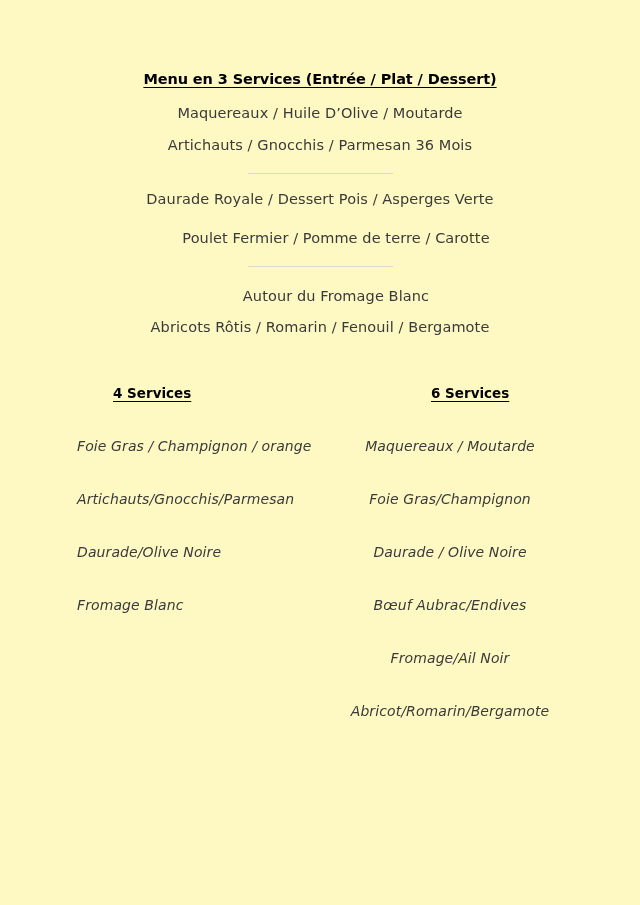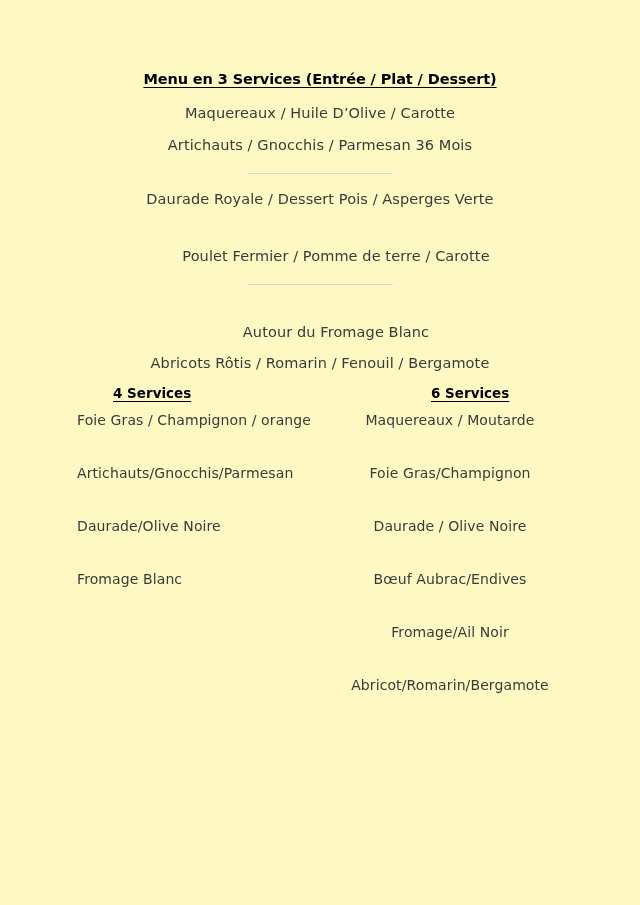--- a/index.html
+++ b/index.html
@@ -47,21 +47,21 @@
 
   .course-line {
     font-size: 14.5px;
     color: #3a3a3a;
     line-height: 1.3;
     margin: 0 0 13px 0;
     letter-spacing: 0.1px;
   }
 
   .course-line.spaced-top {
-    margin-top: 38px;
+    margin-top: 20px;
     padding-left: 32px;
   }
 
   .divider {
     width: 145px;
     height: 1px;
     background: #d9d9d9;
     border: 0;
     margin: 18px auto 16px auto;
   }
@@ -89,21 +89,23 @@
     text-decoration: underline;
     text-underline-offset: 3px;
     white-space: nowrap;
   }
 
   .col-head.left  { left: 113px; }
   .col-head.right { left: 431px; }
 
   .col-body {
     position: relative;
+    margin-top: 26px;
     height: 320px;
+    font-style: italic;
   }
 
   .col {
     position: absolute;
     top: 0;
   }
 
   .col.left {
     left: 77px;
     width: 280px;
@@ -140,21 +142,21 @@
 </style>
 </head>
 <body>
 
 <div class="page">
 
   <section class="menu3">
 
     <div class="menu3-title">Menu en 3 Services (Entrée / Plat / Dessert)</div>
 
-    <div class="course-line">Maquereaux / Huile D’Olive / Carotte</div>
+    <div class="course-line">Maquereaux / Huile D’Olive / Moutarde</div>
     <div class="course-line">Artichauts / Gnocchis / Parmesan 36 Mois</div>
 
     <hr class="divider">
 
     <div class="course-line">Daurade Royale / Dessert Pois / Asperges Verte</div>
     <div class="course-line spaced-top">Poulet Fermier / Pomme de terre / Carotte</div>
 
     <hr class="divider">
 
     <div class="course-line spaced-top">Autour du Fromage Blanc</div>

